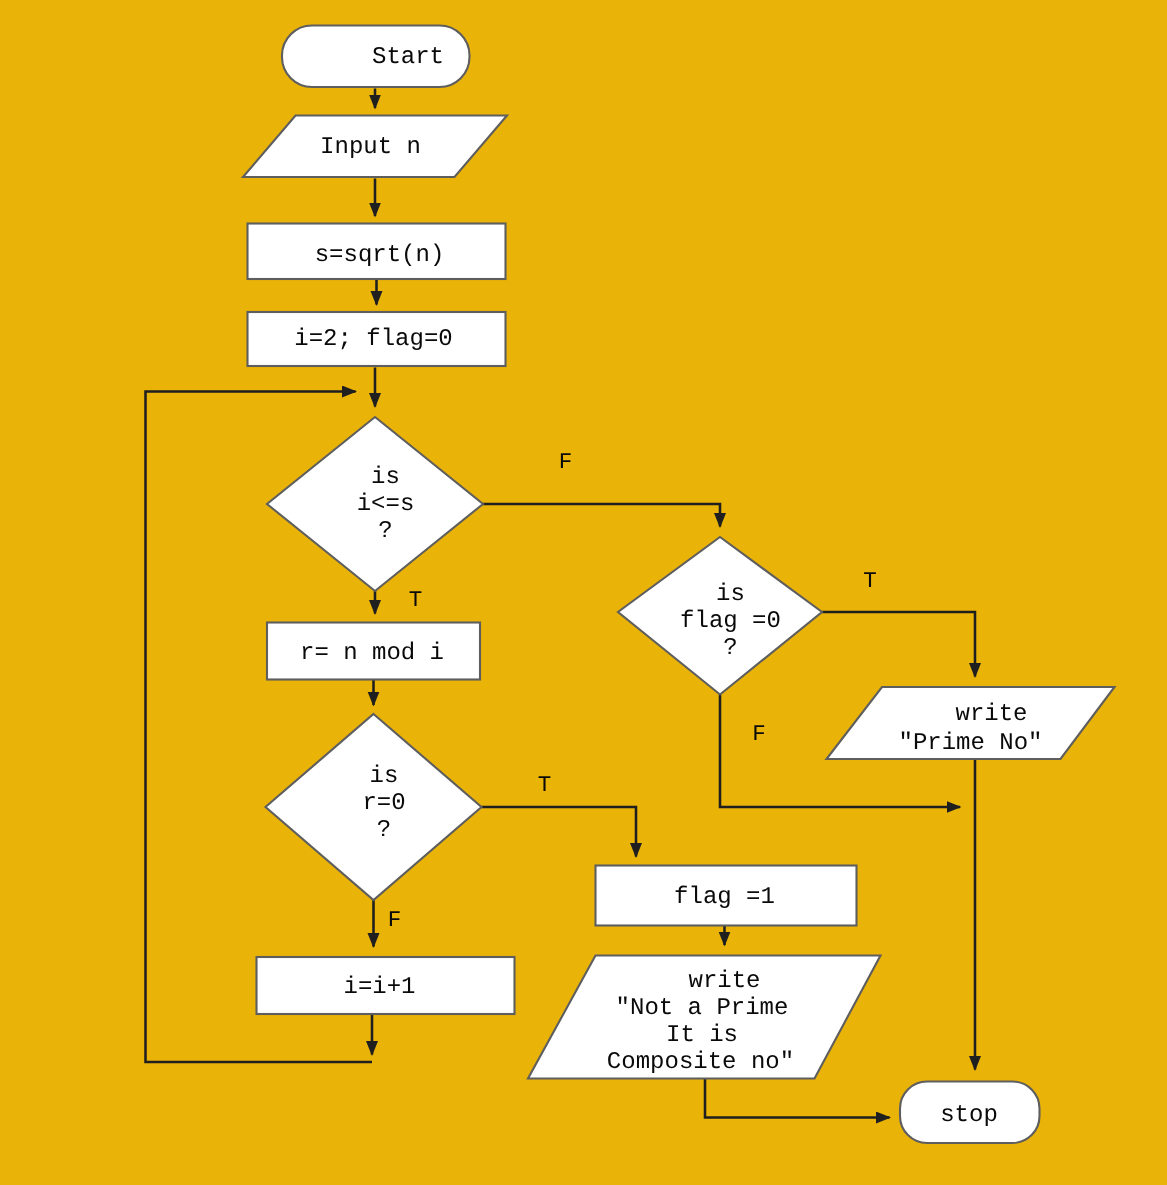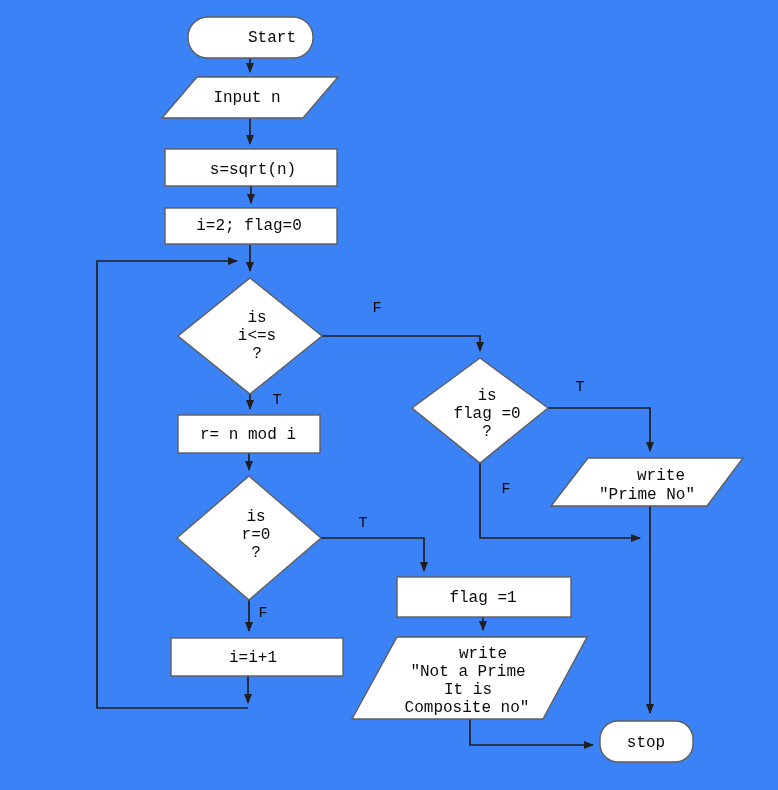--- a/index.html
+++ b/index.html
@@ -1,16 +1,16 @@
 <!DOCTYPE html>
 <html><head>
 <meta charset="utf-8">
 <style>
   html,body{margin:0;padding:0;background:#ffffff;}
-  .page{position:relative;width:778px;height:790px;background:#3b82f6;overflow:hidden;}
+  .page{position:relative;width:778px;height:790px;background:#eab308;overflow:hidden;}
   svg{display:block;}
   .shape{fill:#ffffff;stroke:#5e5e5e;stroke-width:1.4px;}
   .edge{fill:none;stroke:#1f1f1f;stroke-width:1.7px;}
   text{font-family:"Liberation Mono","DejaVu Sans Mono",monospace;
        font-size:16px;fill:#0a0a0a;text-anchor:middle;}
   .bl{font-size:15px;}
 </style>
 </head>
 <body>
 

